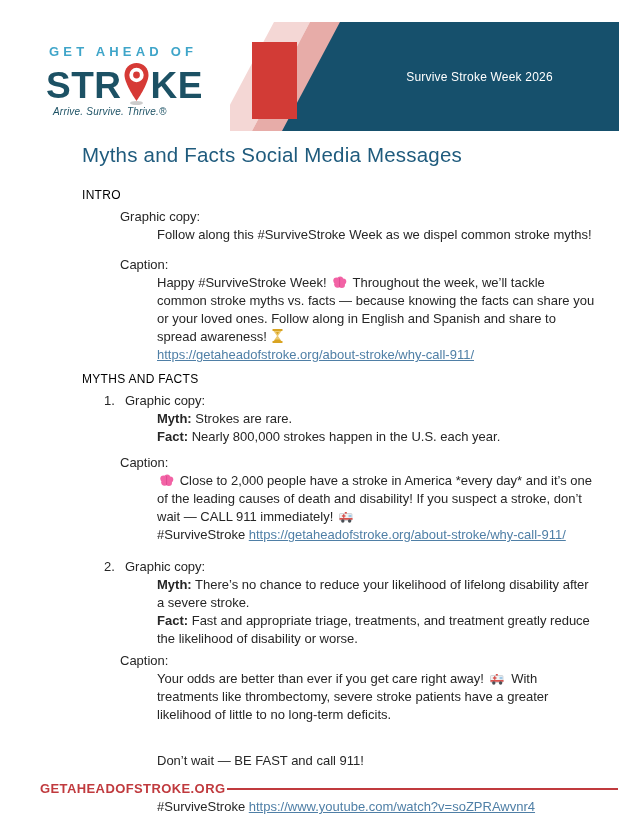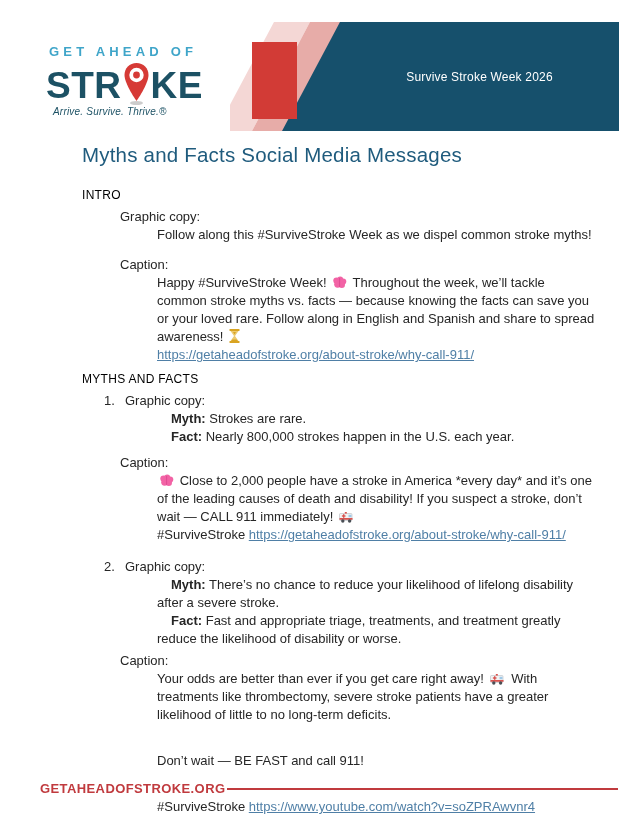--- a/index.html
+++ b/index.html
@@ -49,21 +49,21 @@
   .sec-h{margin:0 0 4px 0;font-size:12px;line-height:18px;font-weight:normal;color:#000;letter-spacing:.3px;}
   .sec-h.mt{margin-top:6px;}
   .lvl1{margin-left:38px;}
   .lvl2{margin-left:75px;width:440px;}
   .mt12{margin-top:12px;}
   .mt8{margin-top:8px;}
   .mt4{margin-top:4px;}
   .item{margin-top:14px;}
   .num{display:inline-block;width:21px;margin-left:22px;}
   .para-gap{margin-top:28px;}
-  b{font-weight:bold;margin-left:14px;}
+  b{font-weight:bold;}
   a.link{color:var(--link-blue);text-decoration:underline;cursor:pointer;word-break:break-all;}
 
   
   .emoji{display:inline-block;vertical-align:-2px;margin:0 2px;}
 
   
   .footer{position:absolute;left:40px;top:781px;width:578px;display:flex;align-items:center;text-align:right;}
   .footer-text{color:var(--footer-red);font-size:13px;font-weight:bold;letter-spacing:.4px;white-space:nowrap;}
   .footer-line{flex:1;height:2px;background:var(--footer-red);margin-left:2px;}
 </style>
@@ -104,21 +104,21 @@
       <div class="lvl2">
         <span>Happy #SurviveStroke Week!</span>
         <svg class="emoji" width="15" height="13" viewBox="0 0 15 13">
             <circle cx="4.5" cy="4.6" r="3.2" fill="#f263a5"></circle>
             <circle cx="8.2" cy="3.6" r="3" fill="#f263a5"></circle>
             <circle cx="11.2" cy="5.6" r="3.1" fill="#f263a5"></circle>
             <circle cx="5.6" cy="8.3" r="3.4" fill="#f263a5"></circle>
             <circle cx="9.8" cy="8.8" r="3.2" fill="#f263a5"></circle>
             <path d="M7.6,2 L7.6,11" stroke="#e04a92" stroke-width="1" fill="none"></path>
           </svg>
-        <span>Throughout the week, we’ll tackle common stroke myths vs. facts — because knowing the facts can save you or your loved rare. Follow along in English and Spanish and share to spread awareness!</span>
+        <span>Throughout the week, we’ll tackle common stroke myths vs. facts — because knowing the facts can share you or your loved ones. Follow along in English and Spanish and share to spread awareness!</span>
         <svg class="emoji" width="11" height="14" viewBox="0 0 11 14">
             <rect x="0.5" y="0" width="10" height="2" rx="0.5" fill="#d9a422"></rect>
             <rect x="0.5" y="12" width="10" height="2" rx="0.5" fill="#d9a422"></rect>
             <path d="M1.5,2 L9.5,2 L6,7 L9.5,12 L1.5,12 L5,7 Z" fill="#ecca72"></path>
             <path d="M3.5,10.5 L7.5,10.5 L9,12 L2,12 Z" fill="#d9a422"></path>
             <path d="M4,3 L7,3 L5.5,5.4 Z" fill="#d9a422"></path>
           </svg>
         <br>
         <a class="link">https://getaheadofstroke.org/about-stroke/why-call-911/</a>
       </div>

